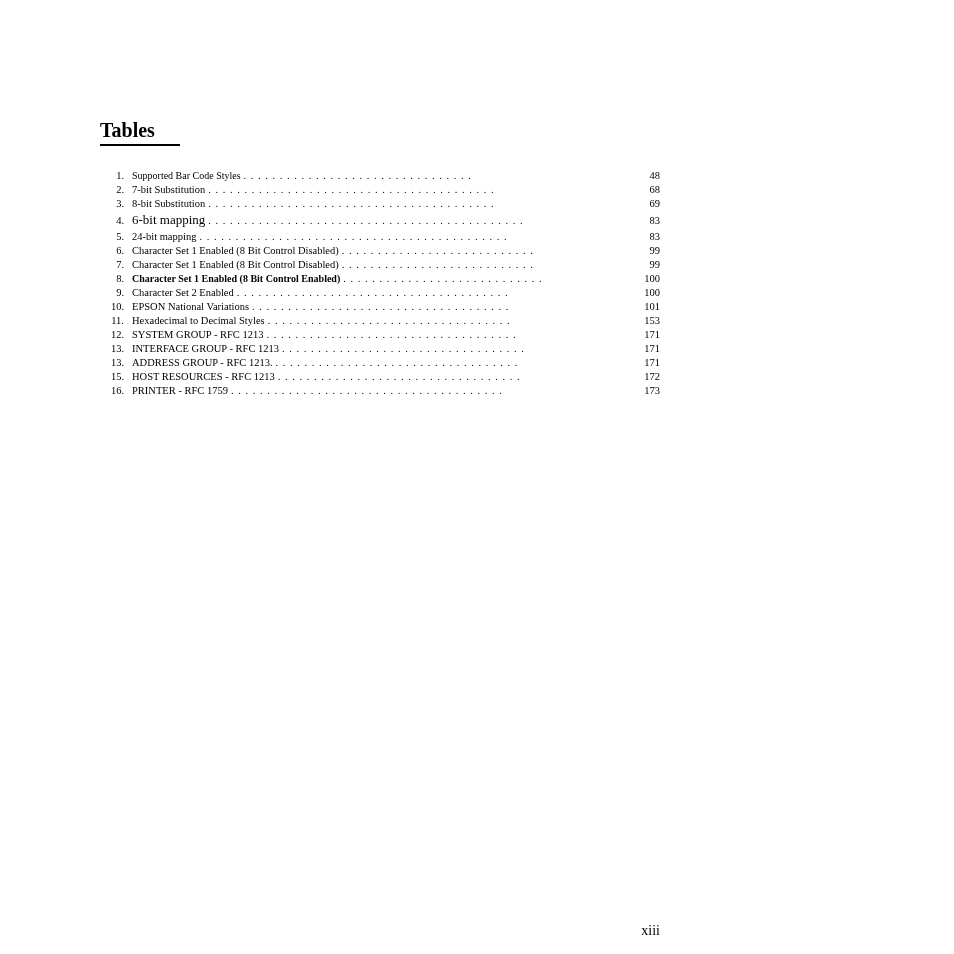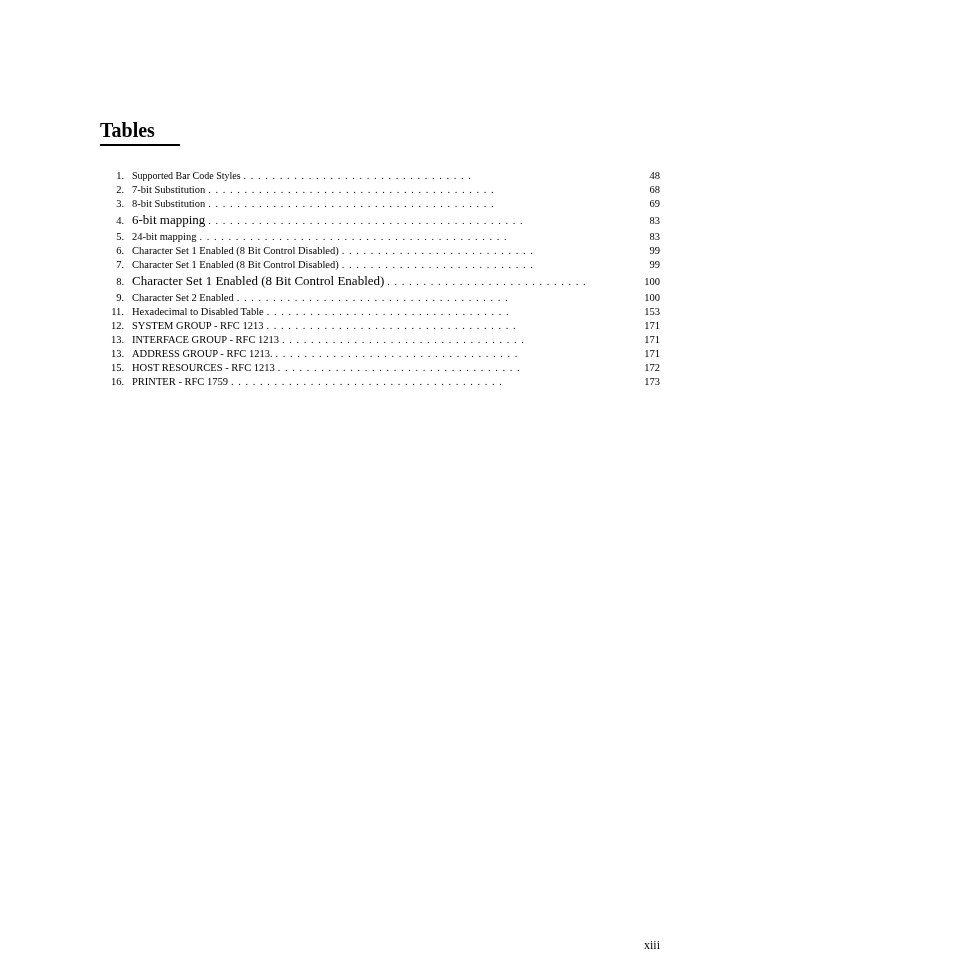--- a/index.html
+++ b/index.html
@@ -58,23 +58,23 @@
     }
 
     .toc-row {
       display: flex;
       align-items: baseline;
       margin-bottom: 3px;
     }
 
     .footer {
       position: absolute;
-      bottom: 40px;
+      bottom: 54px;
       right: 100px;
-      font-size: 12px;
+      font-size: 14px;
     }
   </style>
 </head>
 <body>
 
 <div class="page">
   <h1 class="section-title">Tables</h1>
 
   <div class="toc-table">
   <div class="toc-row">
@@ -114,33 +114,39 @@
         <span class="toc-page">99</span>
       </div>
       <div class="toc-row">
         <span class="toc-number">7.</span>
         <span style="font-size: 10.5px; white-space: nowrap;">Character Set 1 Enabled (8 Bit Control Disabled)</span>
         <span style="flex: 1 1 0%; overflow: hidden; font-size: 10.5px; margin: 0px 3px; letter-spacing: 1px;">. . . . . . . . . . . . . . . . . . . . . . . . . . .</span>
         <span class="toc-page">99</span>
       </div>
       <div class="toc-row">
         <span class="toc-number">8.</span>
-        <span style="font-size: 13px; white-space: nowrap;">Character Set 1 Enabled (8 Bit Control Enabled)</span>
+        <span style="font-size: 10px; white-space: nowrap; font-weight: bold;">Character Set 1 Enabled (8 Bit Control Enabled)</span>
         <span style="flex: 1 1 0%; overflow: hidden; font-size: 10.5px; margin: 0px 3px; letter-spacing: 1px;">. . . . . . . . . . . . . . . . . . . . . . . . . . . .</span>
         <span class="toc-page">100</span>
       </div>
       <div class="toc-row">
         <span class="toc-number">9.</span>
         <span style="font-size: 10.5px; white-space: nowrap; text-align: right;">Character Set 2 Enabled</span>
         <span style="flex: 1 1 0%; overflow: hidden; font-size: 10.5px; margin: 0px 3px; letter-spacing: 1px;">. . . . . . . . . . . . . . . . . . . . . . . . . . . . . . . . . . . . . .</span>
         <span class="toc-page">100</span>
       </div>
       <div class="toc-row">
+        <span class="toc-number">10.</span>
+        <span style="font-size: 10.5px; white-space: nowrap;">EPSON National Variations</span>
+        <span style="flex: 1 1 0%; overflow: hidden; font-size: 10.5px; margin: 0px 3px; letter-spacing: 1px;">. . . . . . . . . . . . . . . . . . . . . . . . . . . . . . . . . . . .</span>
+        <span class="toc-page">101</span>
+      </div>
+      <div class="toc-row">
         <span class="toc-number">11.</span>
-        <span style="font-size: 10.5px; white-space: nowrap;">Hexadecimal to Disabled Table</span>
+        <span style="font-size: 10.5px; white-space: nowrap;">Hexadecimal to Decimal Styles</span>
         <span style="flex: 1 1 0%; overflow: hidden; font-size: 10.5px; margin: 0px 3px; letter-spacing: 1px;">. . . . . . . . . . . . . . . . . . . . . . . . . . . . . . . . . .</span>
         <span class="toc-page">153</span>
       </div>
       <div class="toc-row">
         <span class="toc-number">12.</span>
         <span style="font-size: 10.5px; white-space: nowrap;">SYSTEM GROUP - RFC 1213</span>
         <span style="flex: 1 1 0%; overflow: hidden; font-size: 10.5px; margin: 0px 3px; letter-spacing: 1px;">. . . . . . . . . . . . . . . . . . . . . . . . . . . . . . . . . . .</span>
         <span class="toc-page">171</span>
       </div>
       <div class="toc-row">

